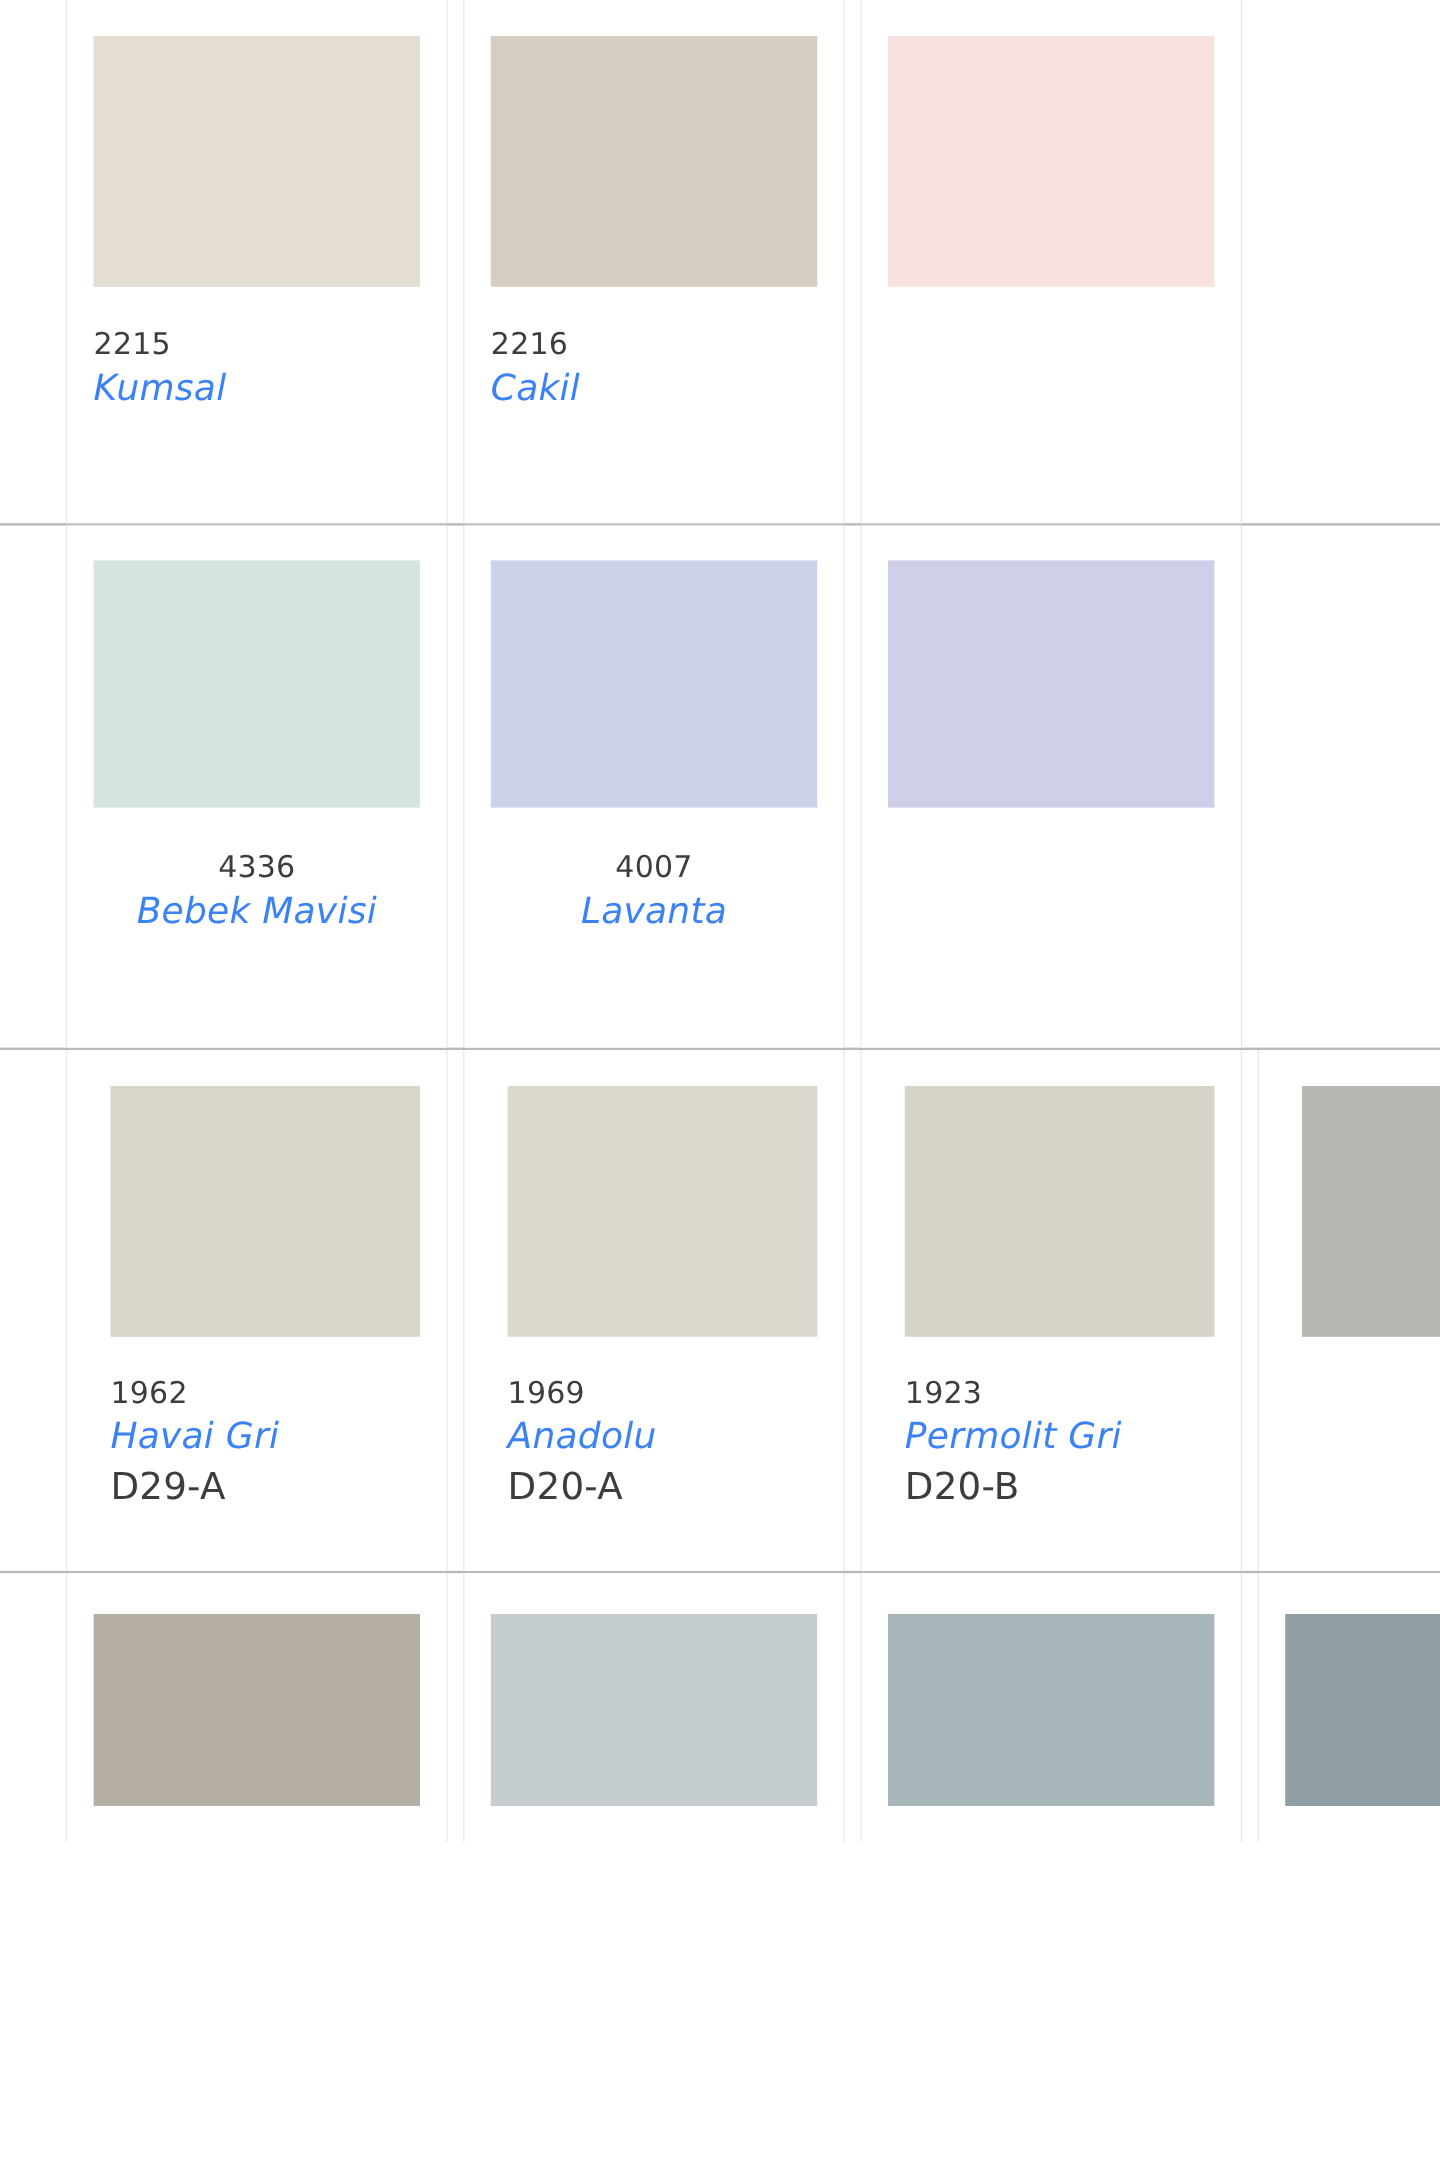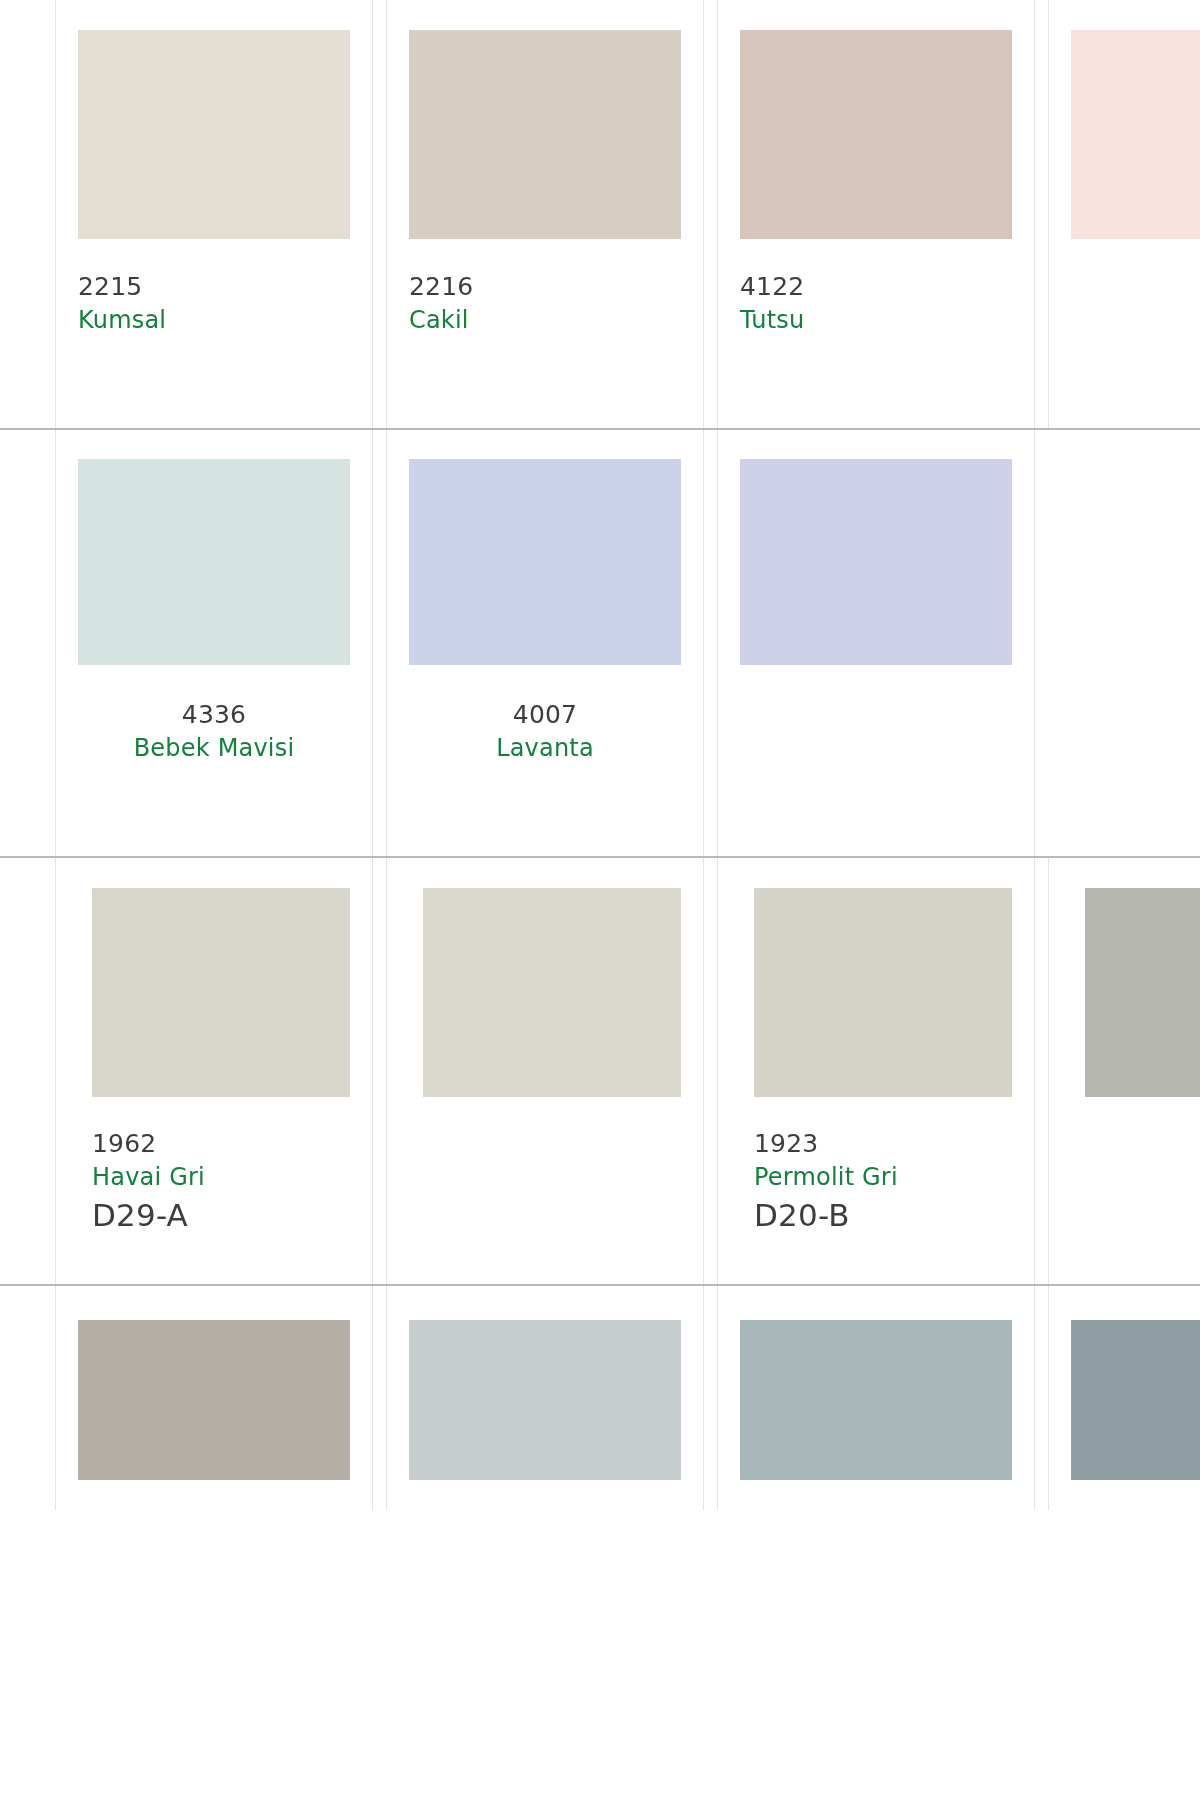--- a/index.html
+++ b/index.html
@@ -65,24 +65,25 @@
     line-height: 1.36;
   }
 
   .swatch-code {
     font-size: 25px;
     color: #3d3d3d;
     letter-spacing: 0.2px;
     white-space: nowrap;
   }
   .swatch-name {
-    font-size: 24px;
-    color: #15803d;
+    font-size: 30px;
+    color: #3b82f6;
     letter-spacing: 0.2px;
     white-space: nowrap;
+    font-style: italic;
   }
   .swatch-ref {
     font-size: 31px;
     color: #3d3d3d;
     letter-spacing: 0.2px;
     white-space: nowrap;
   }
 
   
   .row-1 .swatch-card { padding-top: 30px; }
@@ -120,27 +121,20 @@
           <div class="swatch-name">Kumsal</div>
         </div>
       </div>
       <div class="swatch-card">
         <div class="swatch-chip" style="background: rgb(214, 206, 194);"></div>
         <div class="swatch-caption">
           <div class="swatch-code">2216</div>
           <div class="swatch-name">Cakil</div>
         </div>
       </div>
-      <div class="swatch-card">
-        <div class="swatch-chip" style="background: rgb(215, 197, 189);"></div>
-        <div class="swatch-caption">
-          <div class="swatch-code">4122</div>
-          <div class="swatch-name">Tutsu</div>
-        </div>
-      </div>
       <div class="swatch-card col-clipped">
         <div class="swatch-chip" style="background: rgb(247, 226, 224);"></div>
         <div class="swatch-caption"></div>
       </div>
     </div>
     <div class="swatch-row row-2">
       <div class="swatch-card col-first">
         <div class="swatch-chip" style="background: rgb(213, 228, 225);"></div>
         <div class="swatch-caption">
           <div class="swatch-code">4336</div>
@@ -163,20 +157,25 @@
       <div class="swatch-card col-first">
         <div class="swatch-chip" style="background: rgb(217, 214, 204);"></div>
         <div class="swatch-caption">
           <div class="swatch-code">1962</div>
           <div class="swatch-name">Havai Gri</div>
           <div class="swatch-ref">D29-A</div>
         </div>
       </div>
       <div class="swatch-card">
         <div class="swatch-chip" style="background: rgb(218, 215, 205);"></div>
+        <div class="swatch-caption">
+          <div class="swatch-code">1969</div>
+          <div class="swatch-name">Anadolu</div>
+          <div class="swatch-ref">D20-A</div>
+        </div>
       </div>
       <div class="swatch-card">
         <div class="swatch-chip" style="background: rgb(214, 211, 201);"></div>
         <div class="swatch-caption">
           <div class="swatch-code">1923</div>
           <div class="swatch-name">Permolit Gri</div>
           <div class="swatch-ref">D20-B</div>
         </div>
       </div>
       <div class="swatch-card col-clipped">

